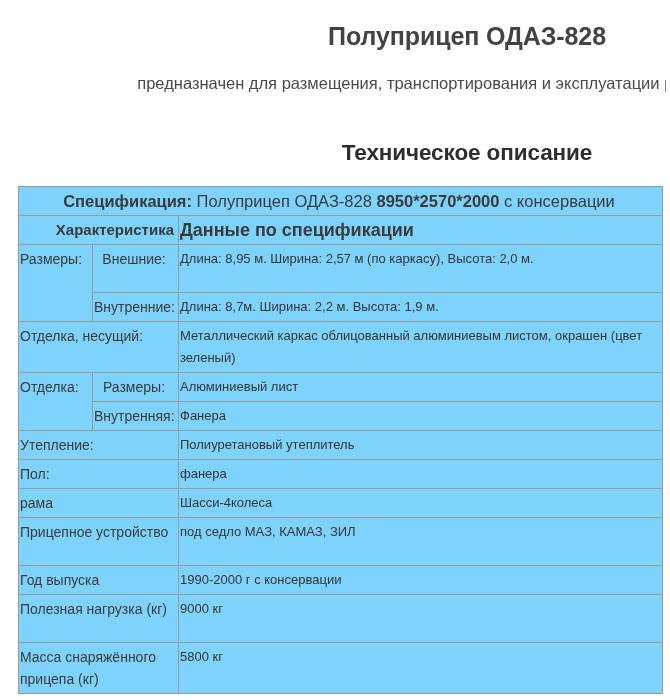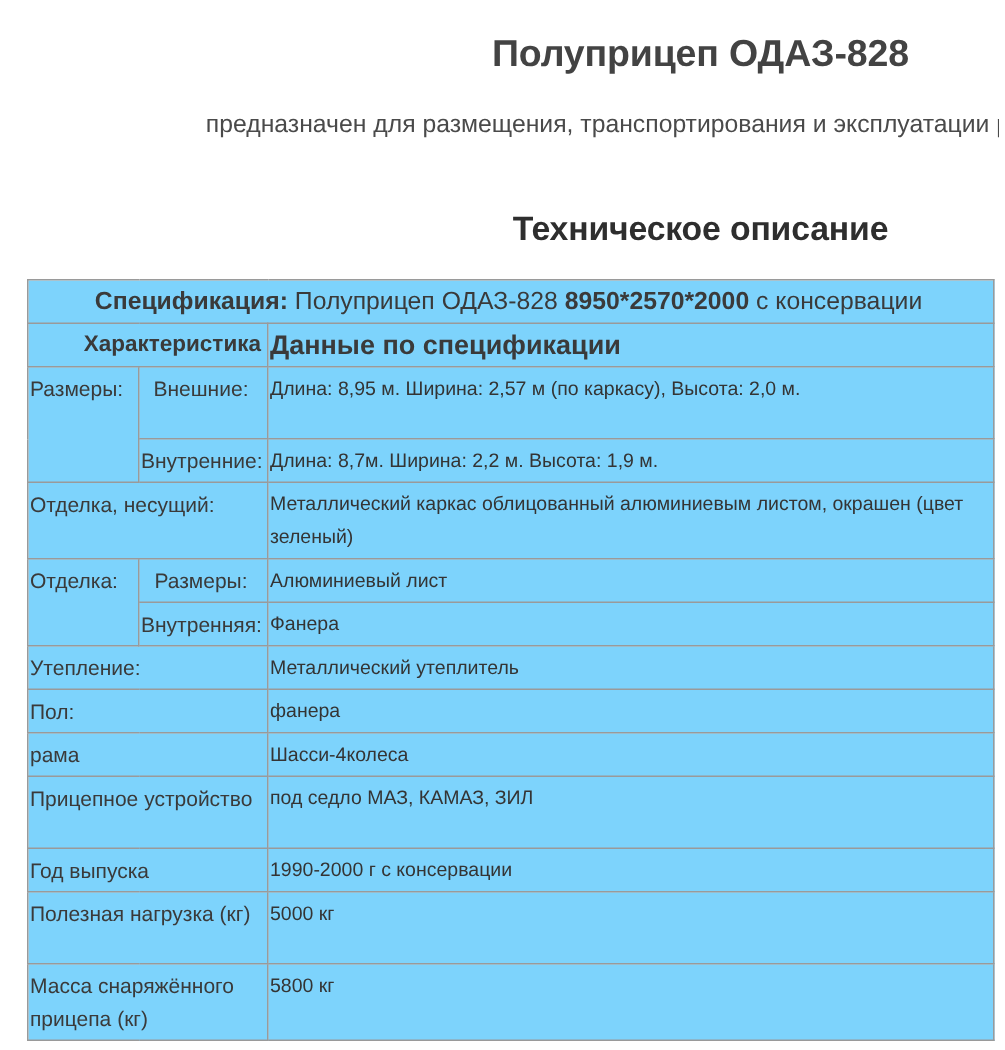--- a/index.html
+++ b/index.html
@@ -197,21 +197,21 @@
           <td class="val">Алюминиевый лист</td>
         </tr>
 
         <tr class="h-row-1">
           <td class="lbl-sub">Внутренняя:</td>
           <td class="val">Фанера</td>
         </tr>
 
         <tr class="h-row-1">
           <td class="lbl" colspan="2">Утепление:</td>
-          <td class="val">Металлический утеплитель</td>
+          <td class="val">Полиуретановый утеплитель</td>
         </tr>
 
         <tr class="h-row-1">
           <td class="lbl" colspan="2">Пол:</td>
           <td class="val">фанера</td>
         </tr>
 
         <tr class="h-row-1">
           <td class="lbl" colspan="2">рама</td>
           <td class="val">Шасси-4колеса</td>
@@ -222,21 +222,21 @@
           <td class="val">под седло МАЗ, КАМАЗ, ЗИЛ</td>
         </tr>
 
         <tr class="h-row-3">
           <td class="lbl" colspan="2">Год выпуска</td>
           <td class="val">1990-2000 г с консервации</td>
         </tr>
 
         <tr class="h-row-2">
           <td class="lbl" colspan="2">Полезная нагрузка (кг)</td>
-          <td class="val">5000 кг</td>
+          <td class="val">9000 кг</td>
         </tr>
 
         <tr class="h-row-2">
           <td class="lbl" colspan="2">Масса снаряжённого прицепа (кг)</td>
           <td class="val">5800 кг</td>
         </tr>
 
       </tbody>
     </table>
   </div>

